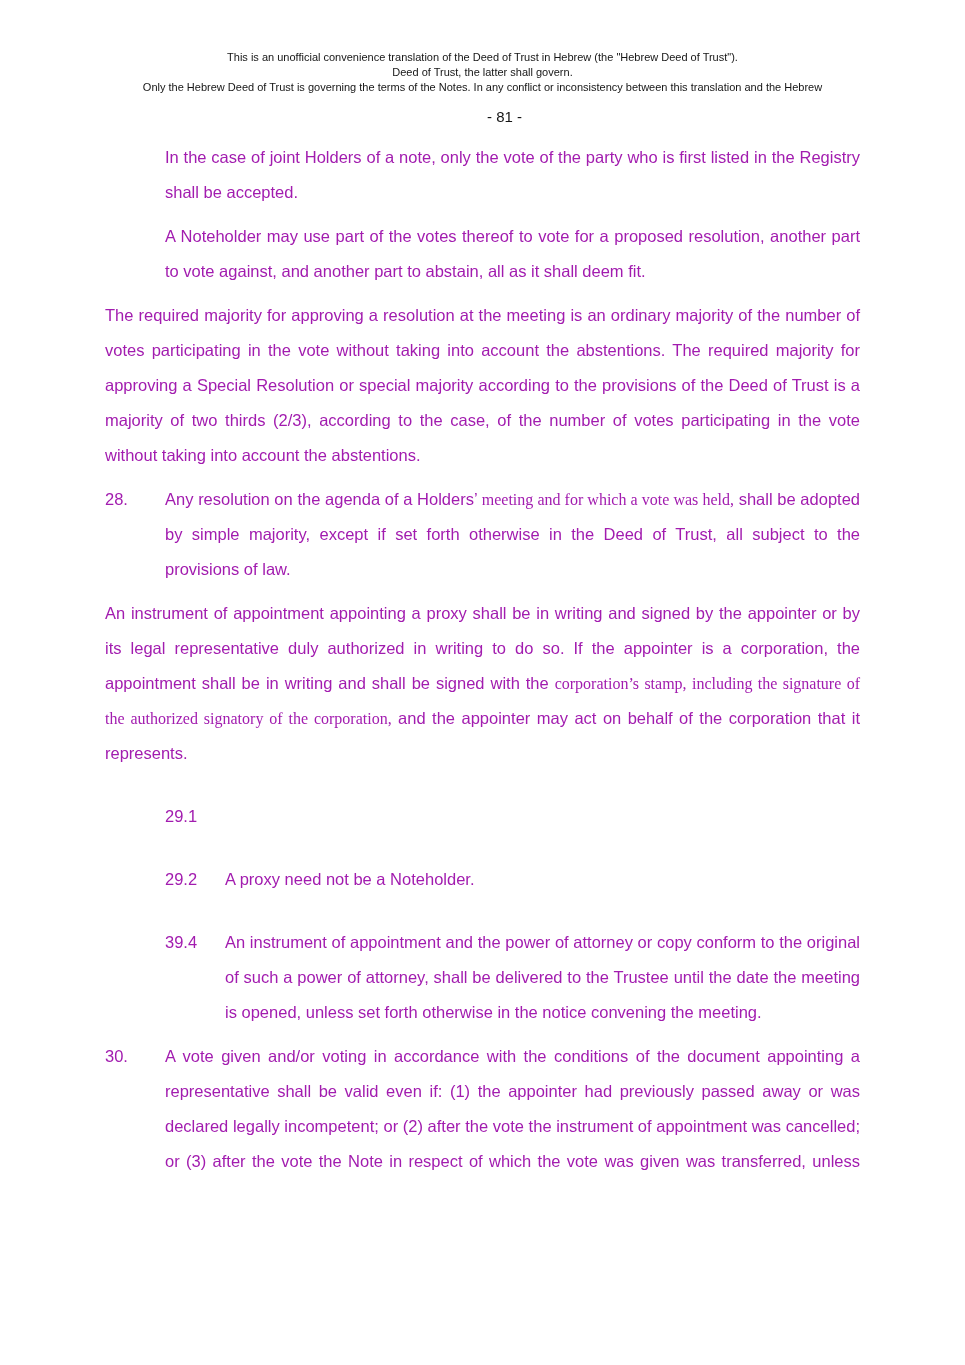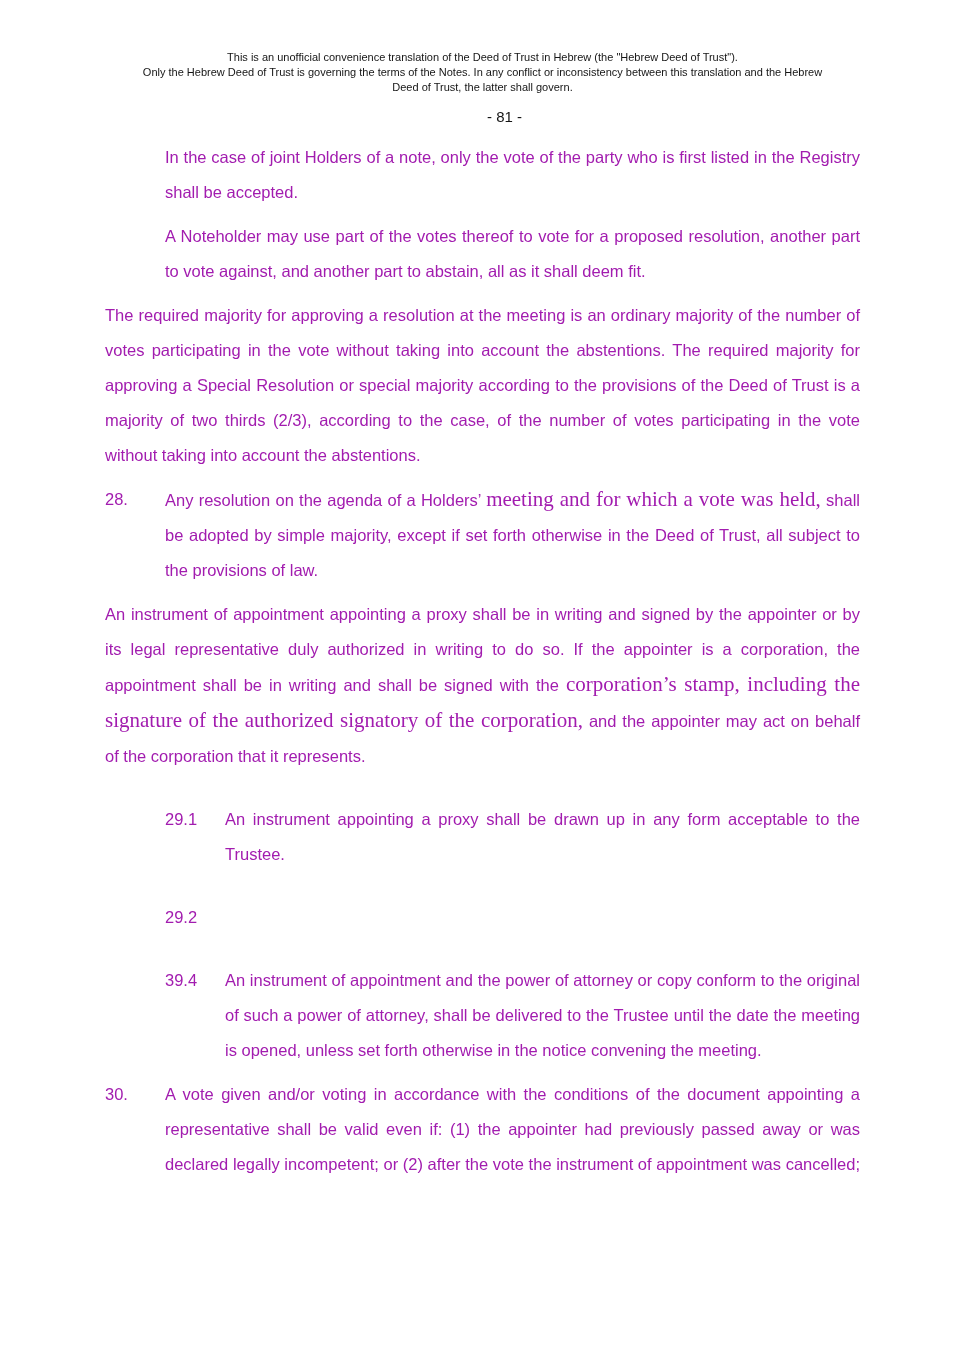--- a/index.html
+++ b/index.html
@@ -56,33 +56,33 @@
   .para.level1 {
     padding-left: 60px;
     margin-top: 28px;
   }
   .para .text {
     flex: 1;
     text-align: justify;
   }
   .seg-serif {
     font-family: "Liberation Serif", serif;
-    font-size: 21px;
+    font-size: 16px;
     margin-top: 44px;
   }
 </style>
 </head>
 <body>
 
 <div class="page">
 
   <div class="disclaimer">
     <div>This is an unofficial convenience translation of the Deed of Trust in Hebrew (the "Hebrew Deed of Trust").</div>
+    <div>Deed of Trust, the latter shall govern.</div>
     <div>Only the Hebrew Deed of Trust is governing the terms of the Notes. In any conflict or inconsistency between this translation and the Hebrew</div>
-    <div>Deed of Trust, the latter shall govern.</div>
   </div>
 
   <div class="page-number">- 81 -</div>
 
   <div class="doc-body">
       <div class="para">
         <div class="num"></div>
         <div class="text"><span class="seg-sans">In the case of joint Holders of a note, only the vote of the party who is first listed in the Registry shall be accepted.</span></div>
       </div>
       <div class="para">
@@ -94,24 +94,24 @@
       </div>
       <div class="para">
         <div class="num">28.</div>
         <div class="text"><span class="seg-sans">Any resolution on the agenda of a Holders’ </span><span class="seg-serif">meeting and for which a vote was held,</span><span class="seg-sans"> shall be adopted by simple majority, except if set forth otherwise in the Deed of Trust, all subject to the provisions of law.</span></div>
       </div>
       <div class="para">
         <div class="text"><span class="seg-sans">An instrument of appointment appointing a proxy shall be in writing and signed by the appointer or by its legal representative duly authorized in writing to do so. If the appointer is a corporation, the appointment shall be in writing and shall be signed with the </span><span class="seg-serif">corporation’s stamp, including the signature of the authorized signatory of the corporation,</span><span class="seg-sans"> and the appointer may act on behalf of the corporation that it represents.</span></div>
       </div>
       <div class="para level1">
         <div class="num">29.1</div>
-        <div class="text"><span class="seg-sans">An instrument appointing a proxy shall be drawn up in any form acceptable to the Trustee.</span></div>
       </div>
       <div class="para level1">
         <div class="num">29.2</div>
+        <div class="text"><span class="seg-sans">A proxy need not be a Noteholder.</span></div>
       </div>
       <div class="para level1">
         <div class="num">39.4</div>
         <div class="text"><span class="seg-sans">An instrument of appointment and the power of attorney or copy conform to the original of such a power of attorney, shall be delivered to the Trustee until the date the meeting is opened, unless set forth otherwise in the notice convening the meeting.</span></div>
       </div>
       <div class="para">
         <div class="num">30.</div>
         <div class="text"><span class="seg-sans">A vote given and/or voting in accordance with the conditions of the document appointing a representative shall be valid even if: (1) the appointer had previously passed away or was declared legally incompetent; or (2) after the vote the instrument of appointment was cancelled; or (3) after the vote the Note in respect of which the vote was given was transferred, unless written notice concerning the passing of the appointer, its incompetency, or regarding the cancellation or transfer, as aforesaid, was received at the</span></div>
       </div>
     </div>

